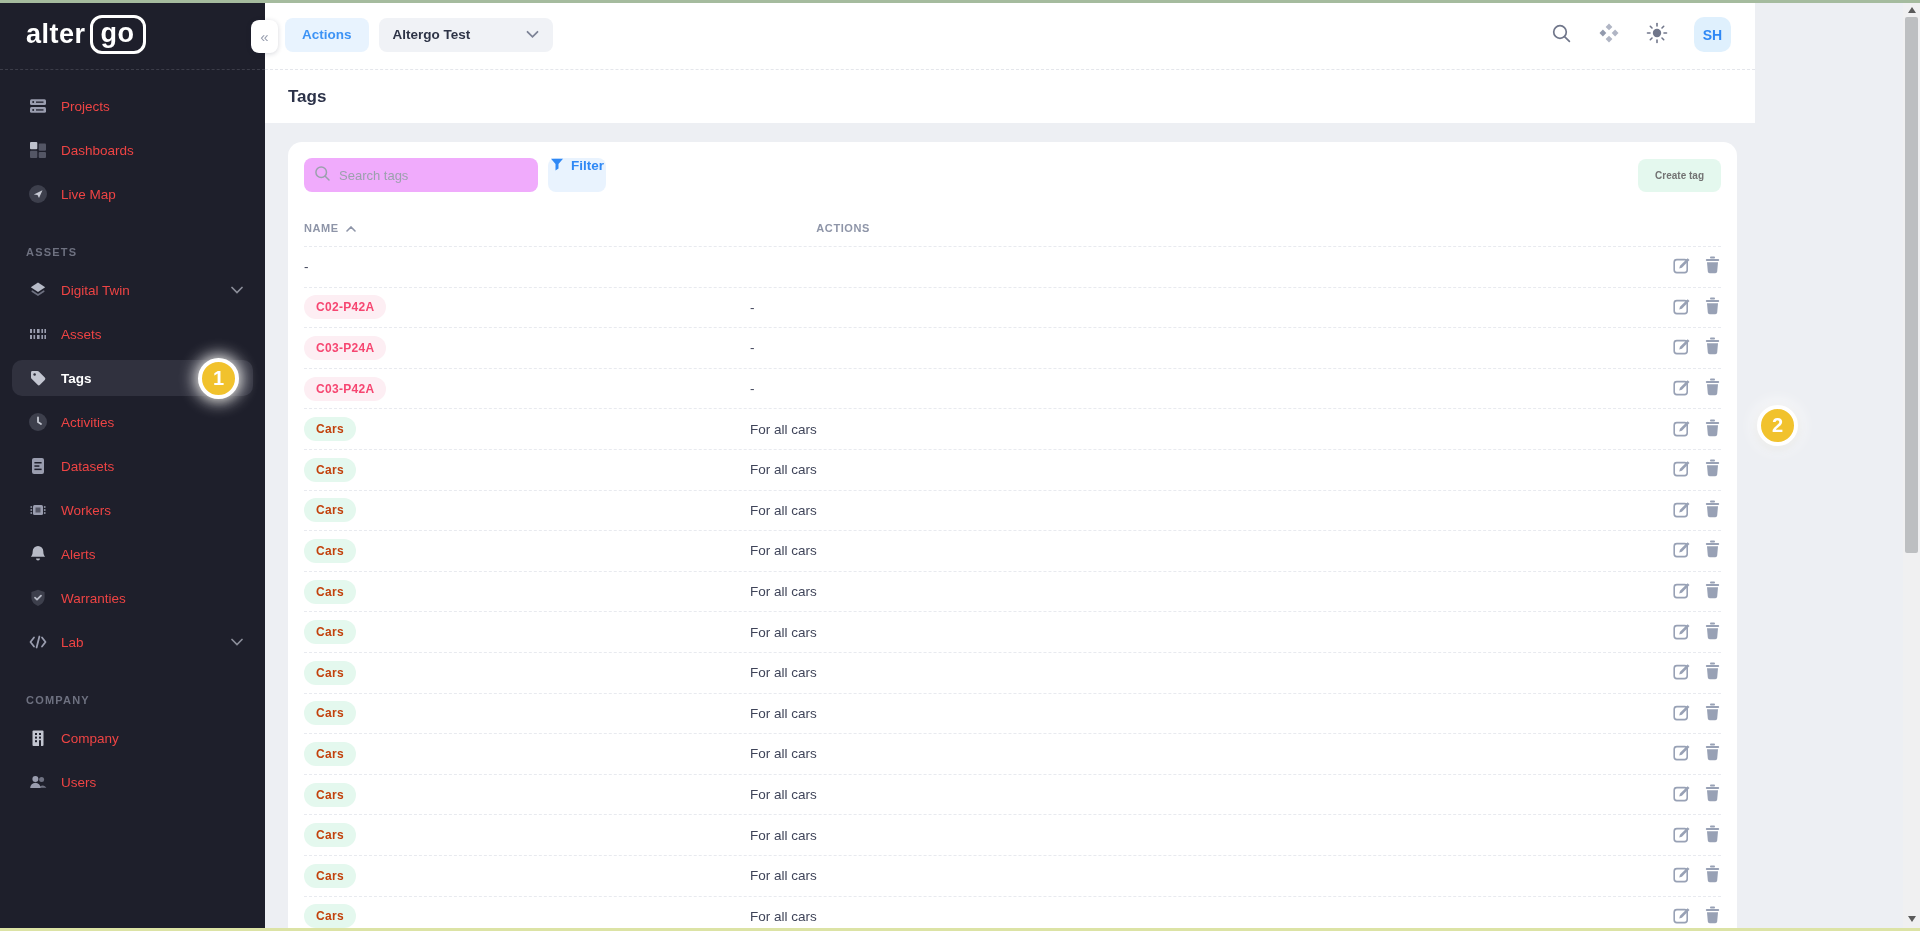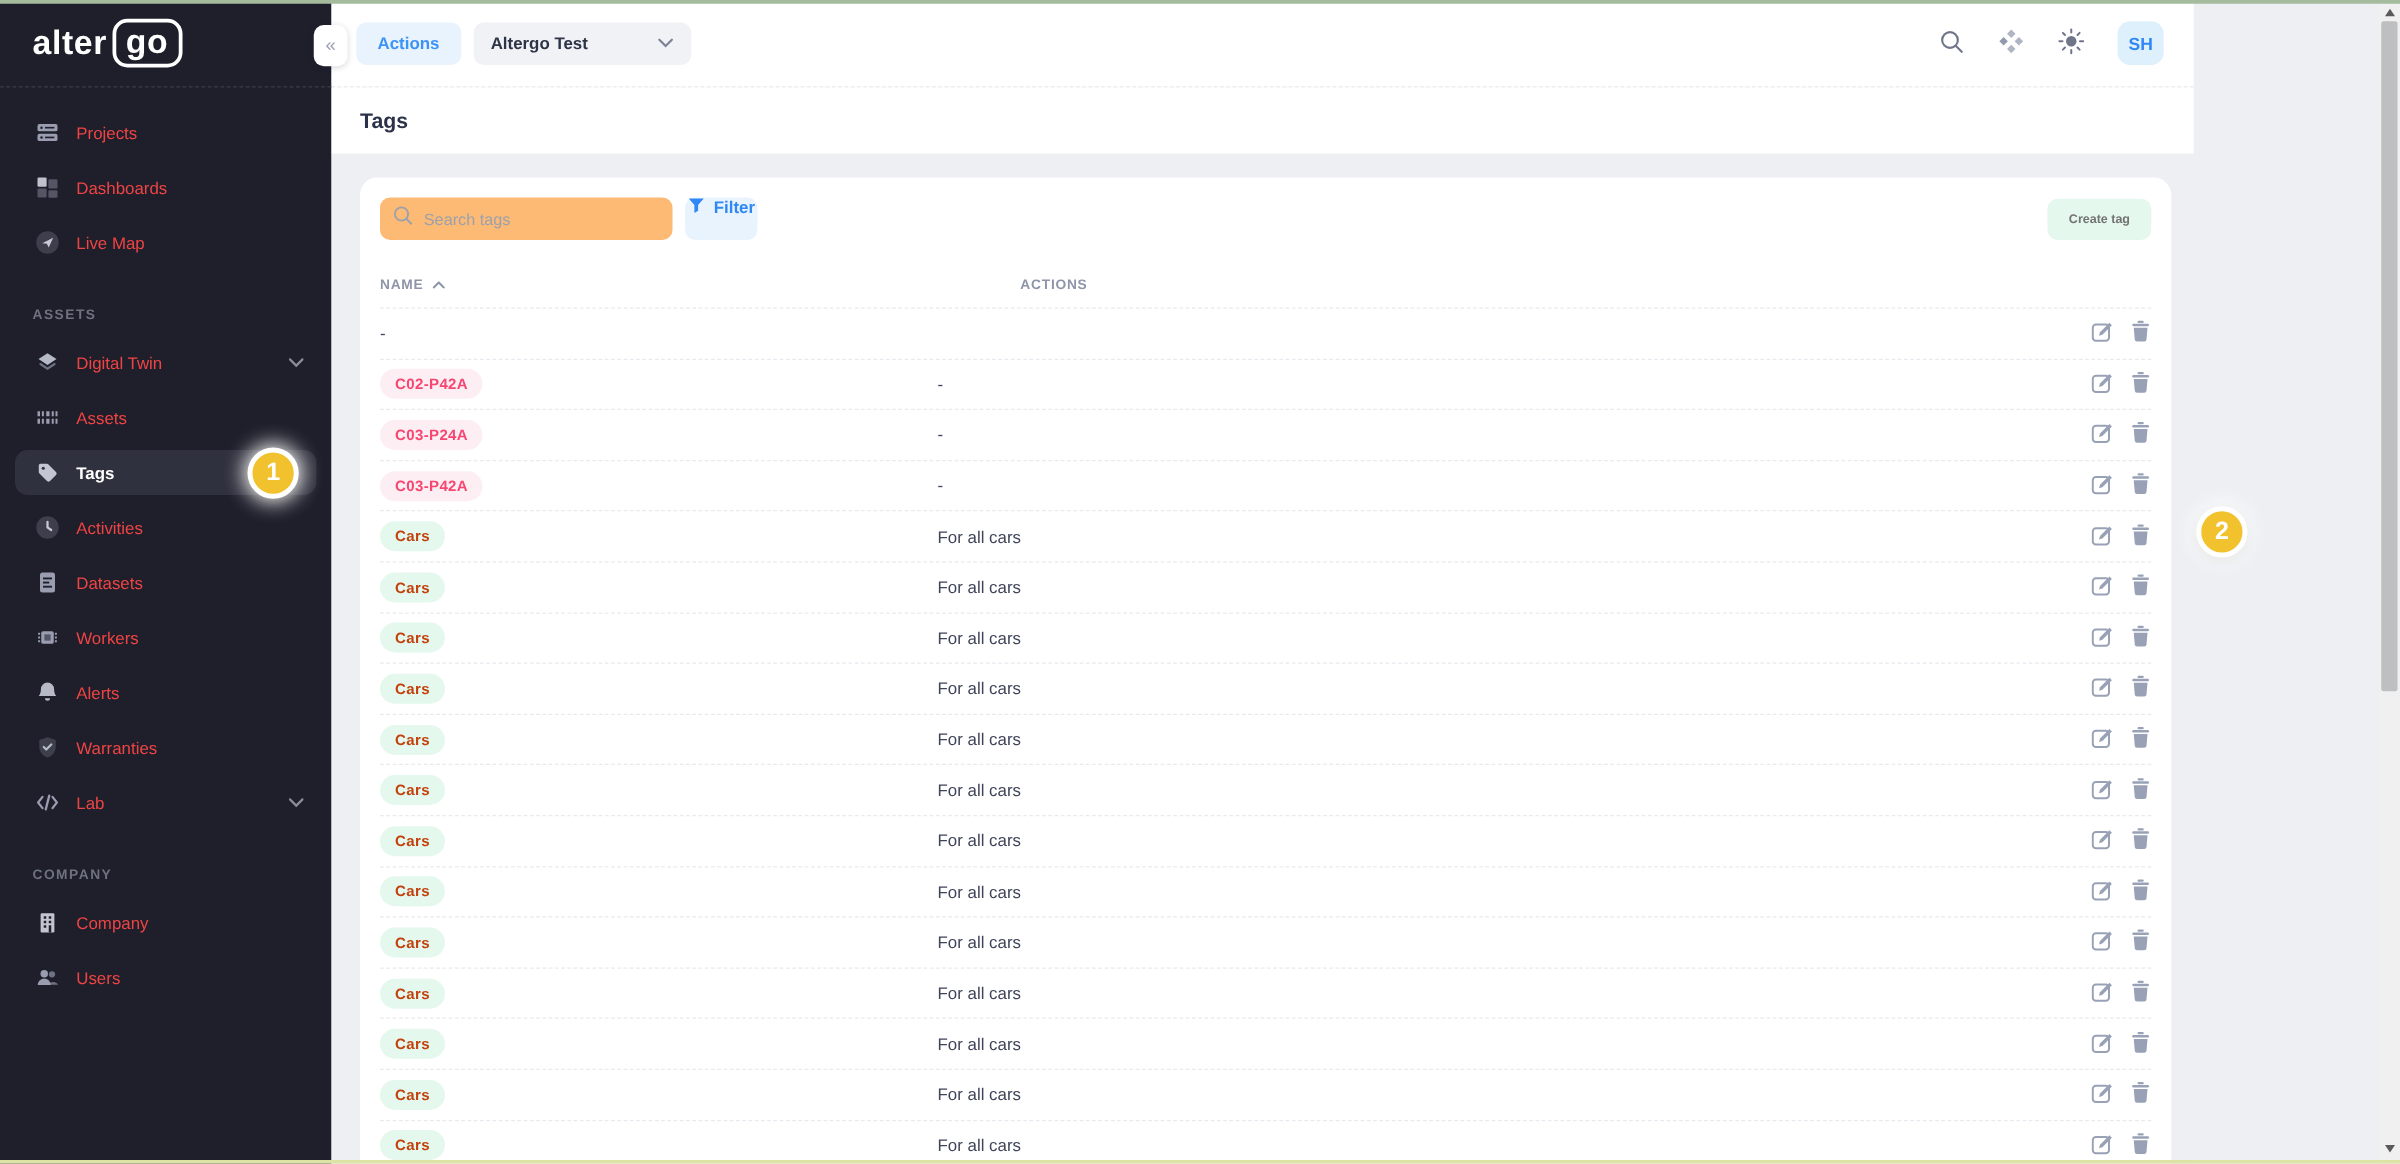--- a/index.html
+++ b/index.html
@@ -35,21 +35,21 @@
   .tool-ic { background:none; border:none; cursor:pointer; display:flex; padding:0; }
   .avatar { width:37px; height:35px; border-radius:10px; background:#dff0fd; color:#2f88f5; font-weight:700; font-size:14px; display:flex; align-items:center; justify-content:center; cursor:pointer; }
 
   .title-band { height:53px; background:#fff; display:flex; align-items:center; padding-left:23px; }
   .page-title { font-size:17px; font-weight:700; color:#2b3148; }
 
   .content { flex:1; background:#edeff3; padding:19px 18px 0 23px; overflow:hidden; }
   .card { background:#fff; border-radius:14px; height:900px; padding:16px 16px 0 16px; }
 
   .toolbar { display:flex; align-items:center; }
-  .search-box { width:234px; height:34px; background:#fdba74; border-radius:8px; display:flex; align-items:center; padding:0 10px; gap:8px; }
+  .search-box { width:234px; height:34px; background:#f0abfc; border-radius:8px; display:flex; align-items:center; padding:0 10px; gap:8px; }
   .search-box input { border:none; background:transparent; outline:none; font-size:13px; color:#3f4459; font-family:inherit; width:100%; }
   .search-box input::placeholder { color:#9ba1ad; }
   .btn-filter { margin-left:10px; height:34px; padding:0 2px; border:none; border-radius:8px; background:#e9f3fe; color:#2f88f5; font-size:13.5px; font-weight:600; font-family:inherit; display:flex; align-items:flex-start; gap:7px; cursor:pointer; }
   .btn-create { margin-left:auto; height:33px; padding:0 17px; border:none; border-radius:8px; background:#e4f8ee; color:#737373; font-size:10px; font-weight:600; font-family:inherit; cursor:pointer; }
 
   .thead { margin-top:18px; height:36px; display:flex; align-items:center; color:#8e95a8; font-size:11px; font-weight:700; letter-spacing:.6px; }
   .col-name { flex:0 0 446px; display:flex; align-items:center; gap:7px; }
   .col-desc { flex:1; }
   .col-actions { flex:0 0 120px; text-align:right; }
 

